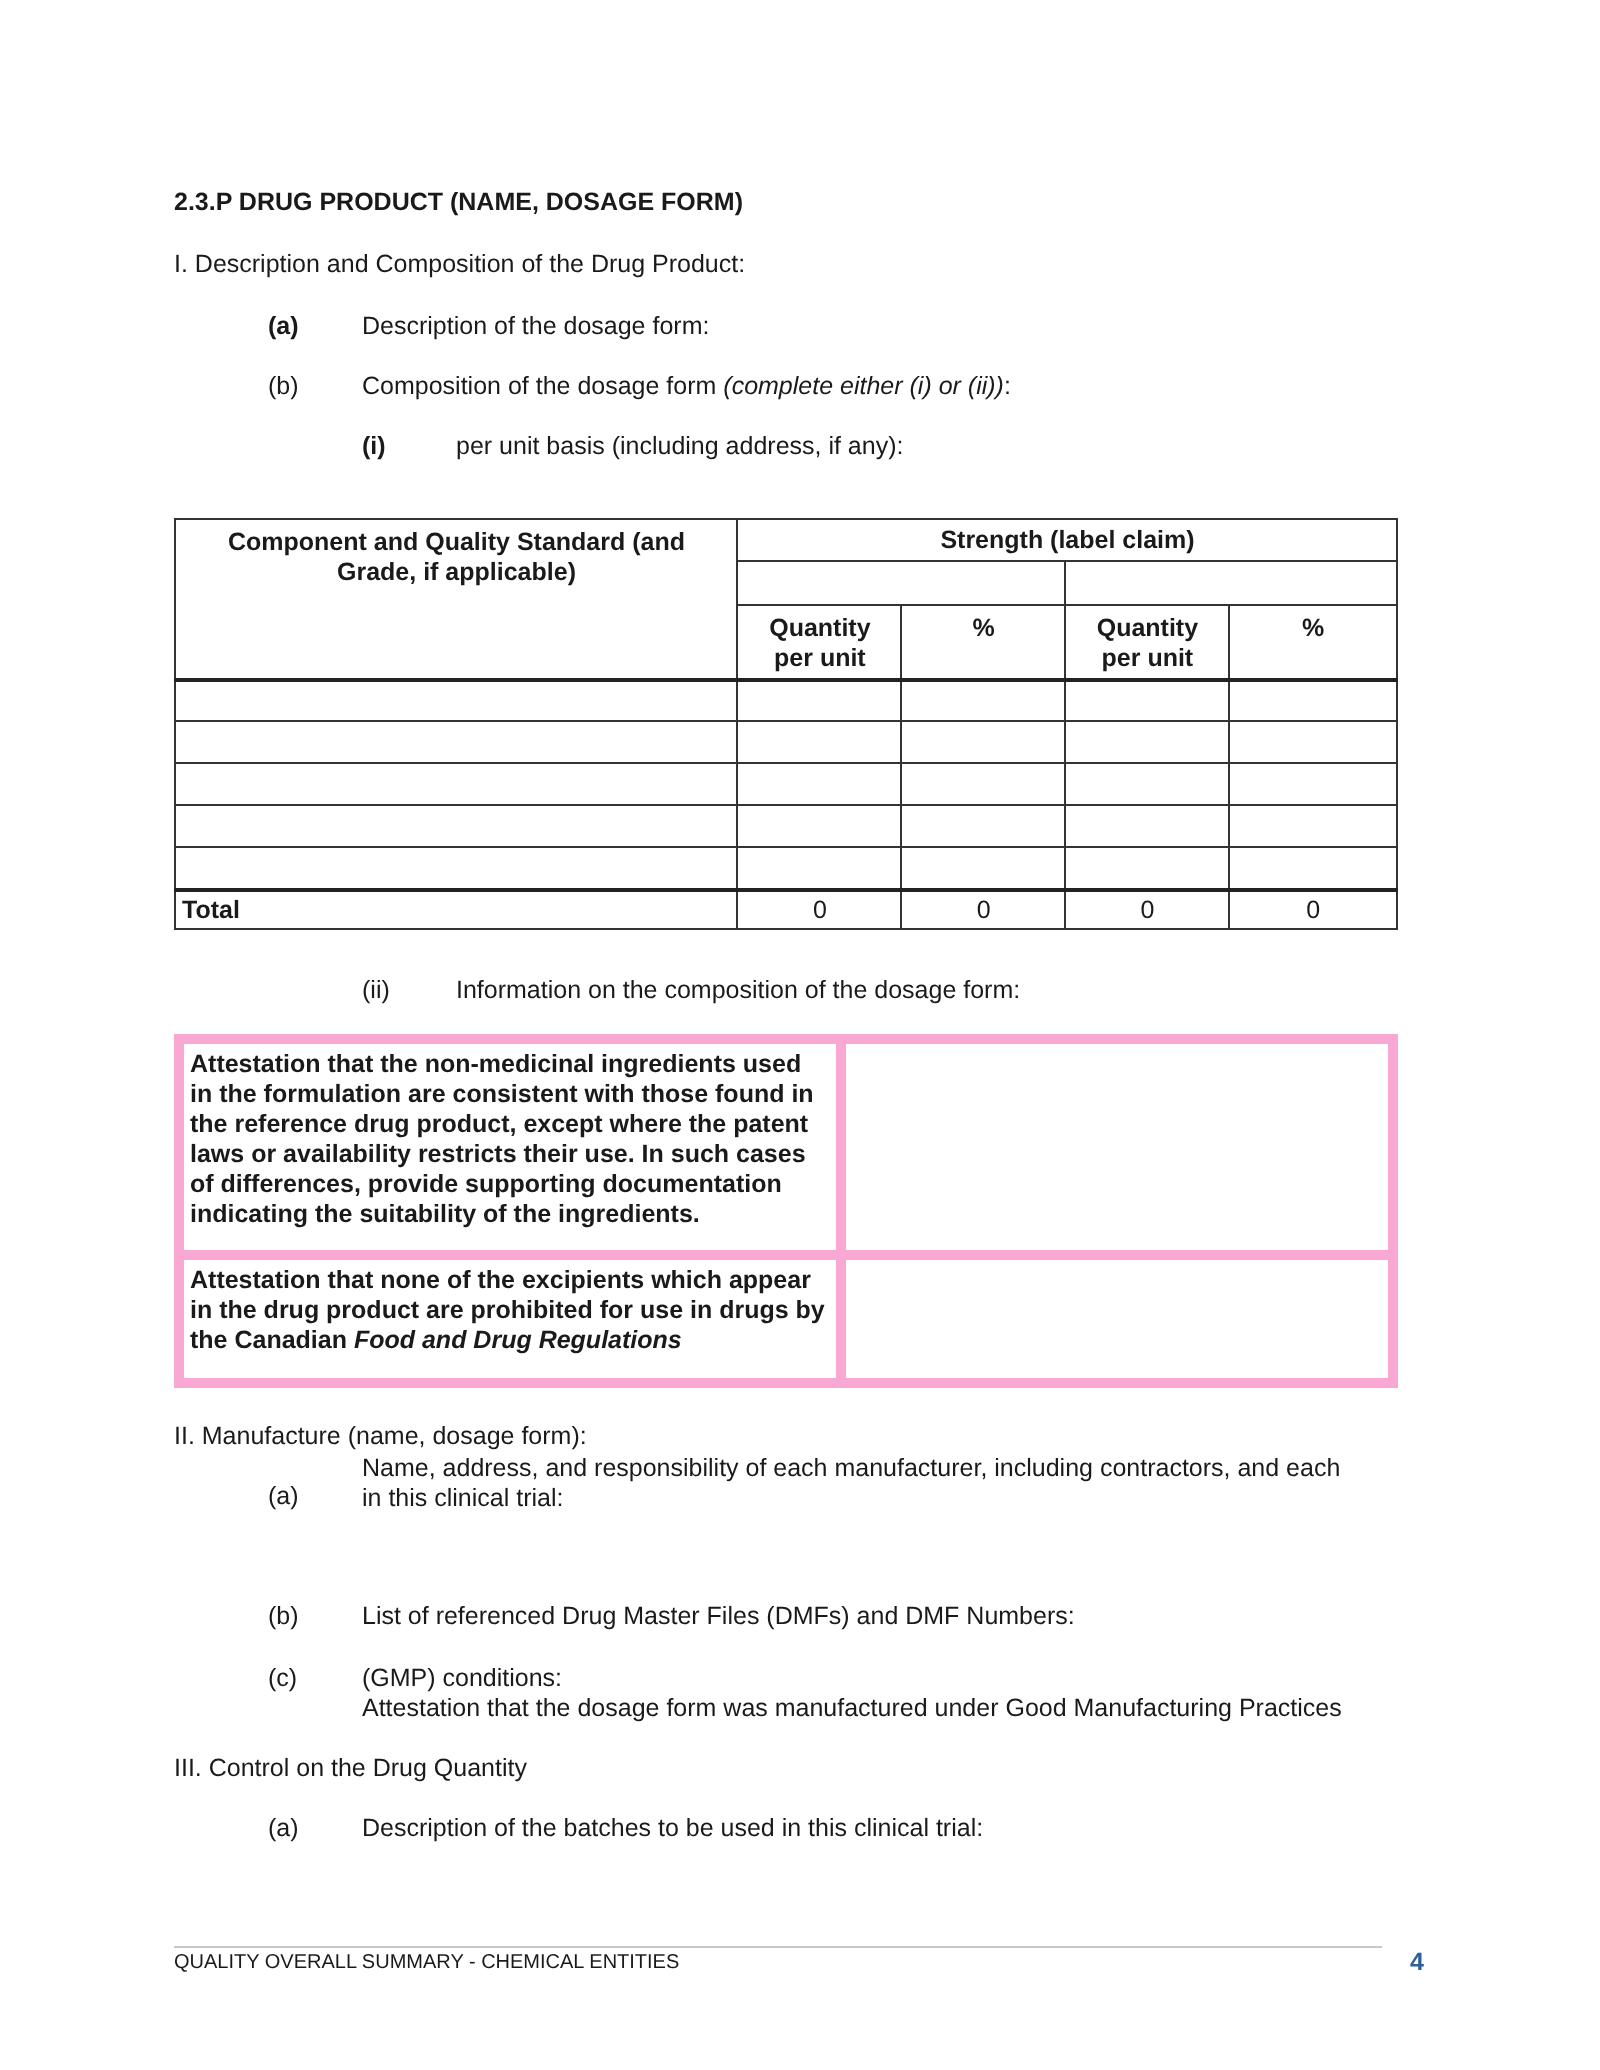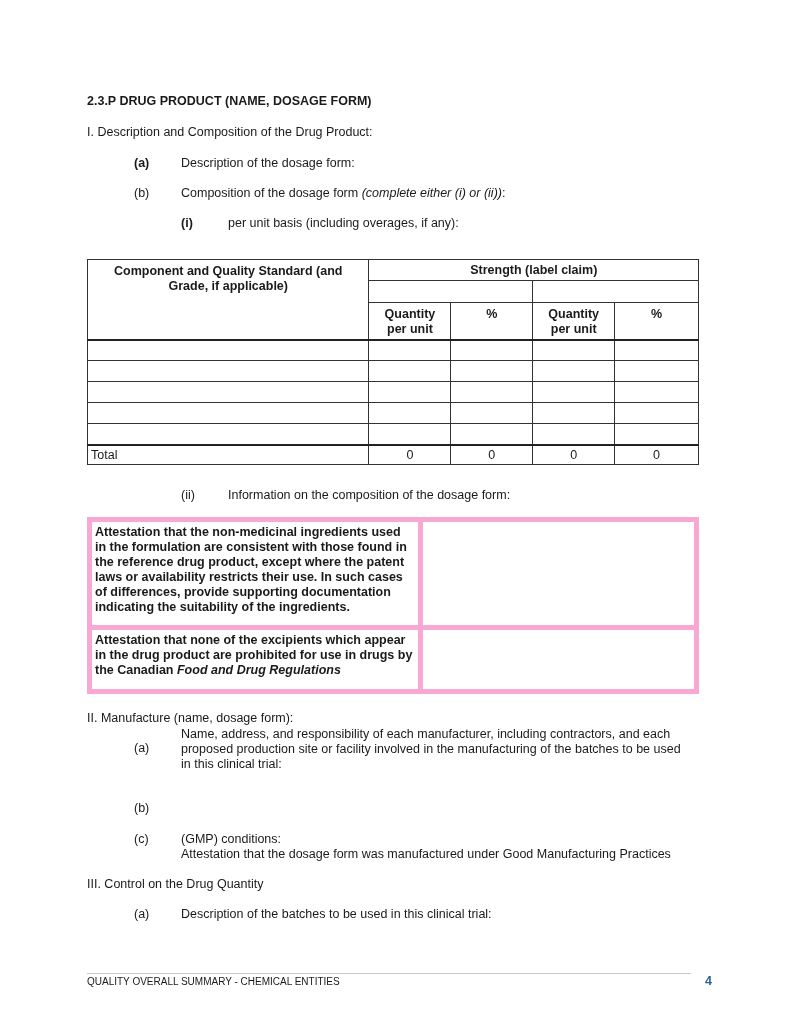--- a/index.html
+++ b/index.html
@@ -13,21 +13,21 @@
   .heading { left: 87px; top: 94px; font-weight: bold; font-size: 12.5px; }
   .line { white-space: nowrap; }
   .label { position: absolute; }
   .item-text { position: absolute; line-height: 15px; }
   table { border-collapse: collapse; }
   .comp-table { position: absolute; left: 87px; top: 259px; width: 612px; font-size: 12.5px; }
   .comp-table td, .comp-table th { border: 1px solid #333; padding: 0; vertical-align: top; }
   .comp-table th { font-weight: bold; text-align: center; line-height: 15px; }
   .comp-table .thick-top td { border-top: 2px solid #222; }
   .comp-table td.num { text-align: center; vertical-align: middle; }
-  .comp-table td.total-label { padding-left: 3px; vertical-align: middle; }
+  .comp-table td.total-label { padding-left: 3px; vertical-align: middle; font-weight: bold; }
   .att-table { position: absolute; left: 87px; top: 517px; width: 612px; font-size: 12.5px; }
   .att-table td { border: 5px solid #f9a8d4; vertical-align: top; padding: 3px 3px 1px 3px; line-height: 15px; }
   .att-table td.q { width: 320px; font-weight: bold; }
   .footer-rule { position: absolute; left: 87px; top: 973px; width: 604px; height: 1px; background: #c8c8c8; }
   .footer-text { position: absolute; left: 87px; top: 976px; font-size: 10px; }
   .page-num { position: absolute; left: 705px; top: 974px; font-size: 12.5px; font-weight: bold; color: #2e5f9a; }
 </style>
 </head>
 <body>
 
@@ -38,21 +38,21 @@
   <div class="abs line" style="left:87px; top:125px;">I. Description and Composition of the Drug Product:</div>
 
   <div class="label bold" style="left:134px; top:156px;">(a)</div>
   <div class="abs line" style="left:181px; top:156px;">Description of the dosage form:</div>
 
   <div class="label" style="left:134px; top:186px;">(b)</div>
   <div class="abs line" style="left:181px; top:186px;"><span>Composition of the dosage form </span><i>(complete either (i) or (ii))</i><span>:</span></div>
 
   <div class="label bold" style="left:181px; top:216px;">(i)</div>
   <div class="item-text line" style="left:228px; top:216px;">
-    <div>per unit basis (including overages, if any):</div>
+    <div>per unit basis (including address, if any):</div>
   </div>
 
   <table class="comp-table">
     <colgroup>
       <col style="width:282px">
         <col style="width:82px">
         <col style="width:82px">
         <col style="width:82px">
         <col style="width:84px">
     </colgroup>
@@ -143,25 +143,25 @@
       <td></td>
     </tr>
   </tbody>
     </table>
 
   <div class="abs line" style="left:87px; top:711px;">II. Manufacture (name, dosage form):</div>
 
   <div class="label" style="left:134px; top:741px;">(a)</div>
   <div class="item-text line" style="left:181px; top:727px;">
     <div>Name, address, and responsibility of each manufacturer, including contractors, and each</div>
-    <div>proposed production site or facility involved in the manufacturing of the batches to be used</div>
     <div>in this clinical trial:</div>
   </div>
 
   <div class="label" style="left:134px; top:801px;">(b)</div>
+  <div class="abs line" style="left:181px; top:801px;">List of referenced Drug Master Files (DMFs) and DMF Numbers:</div>
 
   <div class="label" style="left:134px; top:832px;">(c)</div>
   <div class="item-text line" style="left:181px; top:832px;">
     <div>(GMP) conditions:</div>
     <div>Attestation that the dosage form was manufactured under Good Manufacturing Practices</div>
   </div>
 
   <div class="abs line" style="left:87px; top:877px;">III. Control on the Drug Quantity</div>
 
   <div class="label" style="left:134px; top:907px;">(a)</div>

